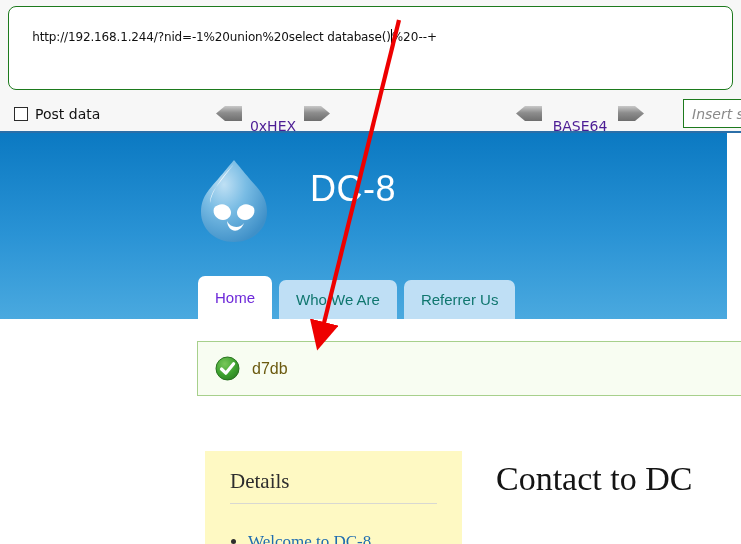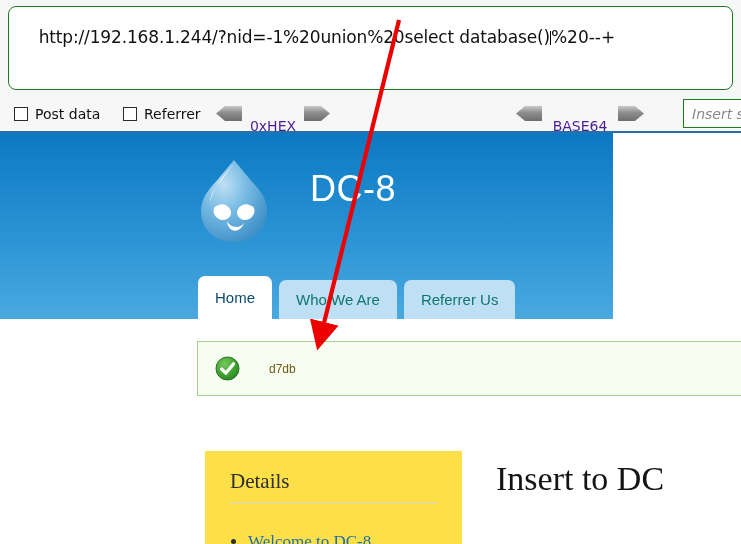--- a/index.html
+++ b/index.html
@@ -30,21 +30,21 @@
     position: absolute;
     left: 8px; top: 6px;
     width: 725px;
     height: 84px;
     box-sizing: border-box;
     border: 1.5px solid #1d7a1d;
     border-radius: 8px;
     background: #ffffff;
     padding: 6px 8px 0 8px;
     font-family: "DejaVu Sans", sans-serif;
-    font-size: 17px;
+    font-size: 12px;
     line-height: 16px;
     color: #111111;
     white-space: pre;
     overflow: hidden;
   }
   #url-text-line {
     display: inline;
     letter-spacing: -0.15px;
   }
   .caret {
@@ -134,21 +134,21 @@
     position: absolute;
     left: 0; top: 133px;
     width: 741px;
     height: 411px;
     background: #ffffff;
     overflow: hidden;
   }
   #site-header {
     position: absolute;
     left: 0; top: 0;
-    width: 613px;
+    width: 727px;
     height: 186px;
     background: linear-gradient(to bottom, #0b79c2 0%, #2a93d5 55%, #4aa9df 100%);
     text-decoration: underline;
   }
   #logo-wrap {
     position: absolute;
     left: 197px;
     top: 25px;
     width: 74px;
     height: 86px;
@@ -177,21 +177,21 @@
     align-items: center;
     padding: 0 17px;
     border-radius: 7px 7px 0 0;
     font-family: "Liberation Sans", sans-serif;
     font-size: 15px;
     margin-right: 7px;
     box-sizing: border-box;
   }
   .tab.active {
     background: #ffffff;
-    color: #0c4a6e;
+    color: #6d28d9;
     height: 43px;
   }
   .tab.inactive {
     background: #bfdff5;
     color: #0f766e;
   }
 
   
   #status-message {
     position: absolute;
@@ -205,34 +205,34 @@
     display: flex;
     align-items: center;
   }
   #status-icon {
     margin-left: 17px;
     width: 25px;
     height: 25px;
     flex: 0 0 auto;
   }
   #status-text {
-    margin-left: 29px;
+    margin-left: 12px;
     font-family: "Liberation Sans", sans-serif;
-    font-size: 12px;
+    font-size: 16px;
     color: #6b5a10;
   }
 
   
   #details-panel {
     position: absolute;
     left: 205px;
     top: 318px;
     width: 257px;
     height: 93px;
-    background: #fde047;
+    background: #fef9c3;
     box-sizing: border-box;
   }
   #details-heading {
     position: absolute;
     left: 25px;
     top: 18px;
     font-family: "Liberation Serif", serif;
     font-size: 21px;
     color: #2e2e2e;
   }
@@ -291,24 +291,20 @@
     <span id="url-text-line">http://192.168.1.244/?nid=-1%20union%20select database()</span><span class="caret"></span><span>%20--+</span>
   </div>
 
   <div id="controls-strip">
 
     <div class="ctl" style="left:14px;">
       <span class="chk-box"></span>
       <span class="chk-label">Post data</span>
     </div>
 
-    <div class="ctl" style="left:123px;">
-      <span class="chk-box"></span>
-      <span class="chk-label">Referrer</span>
-    </div>
 
     <div class="ctl encgrp" style="left:216px;">
       <svg class="chev" viewBox="0 0 26 15">
         <defs>
             <linearGradient id="gL1" x1="0" y1="0" x2="0" y2="1">
           <stop offset="0%" stop-color="#c9c9c9"></stop>
               <stop offset="45%" stop-color="#8d8d8d"></stop>
               <stop offset="100%" stop-color="#6e6e6e"></stop>
         </linearGradient>
           </defs>
@@ -392,21 +388,21 @@
   <div id="details-panel">
     <div id="details-heading">Details</div>
     <div id="details-rule"></div>
     <ul id="details-list">
       <li>
         <a href="#">Welcome to DC-8</a>
       </li>
     </ul>
   </div>
 
-  <div id="welcome-heading">Insert to DC</div>
+  <div id="welcome-heading">Contact to DC</div>
 
 </div>
 
 <svg id="annotation-arrow">
   <defs>
     <marker id="arrowHead" markerWidth="7" markerHeight="7" refX="2.2" refY="3.5" orient="auto">
       <path d="M0,0 L7,3.5 L0,7 Z" fill="#ee0000"></path>
     </marker>
   </defs>
   <line x1="399" y1="20" x2="322" y2="331" stroke="#ee0000" stroke-width="4.2" marker-end="url(#arrowHead)"></line>

